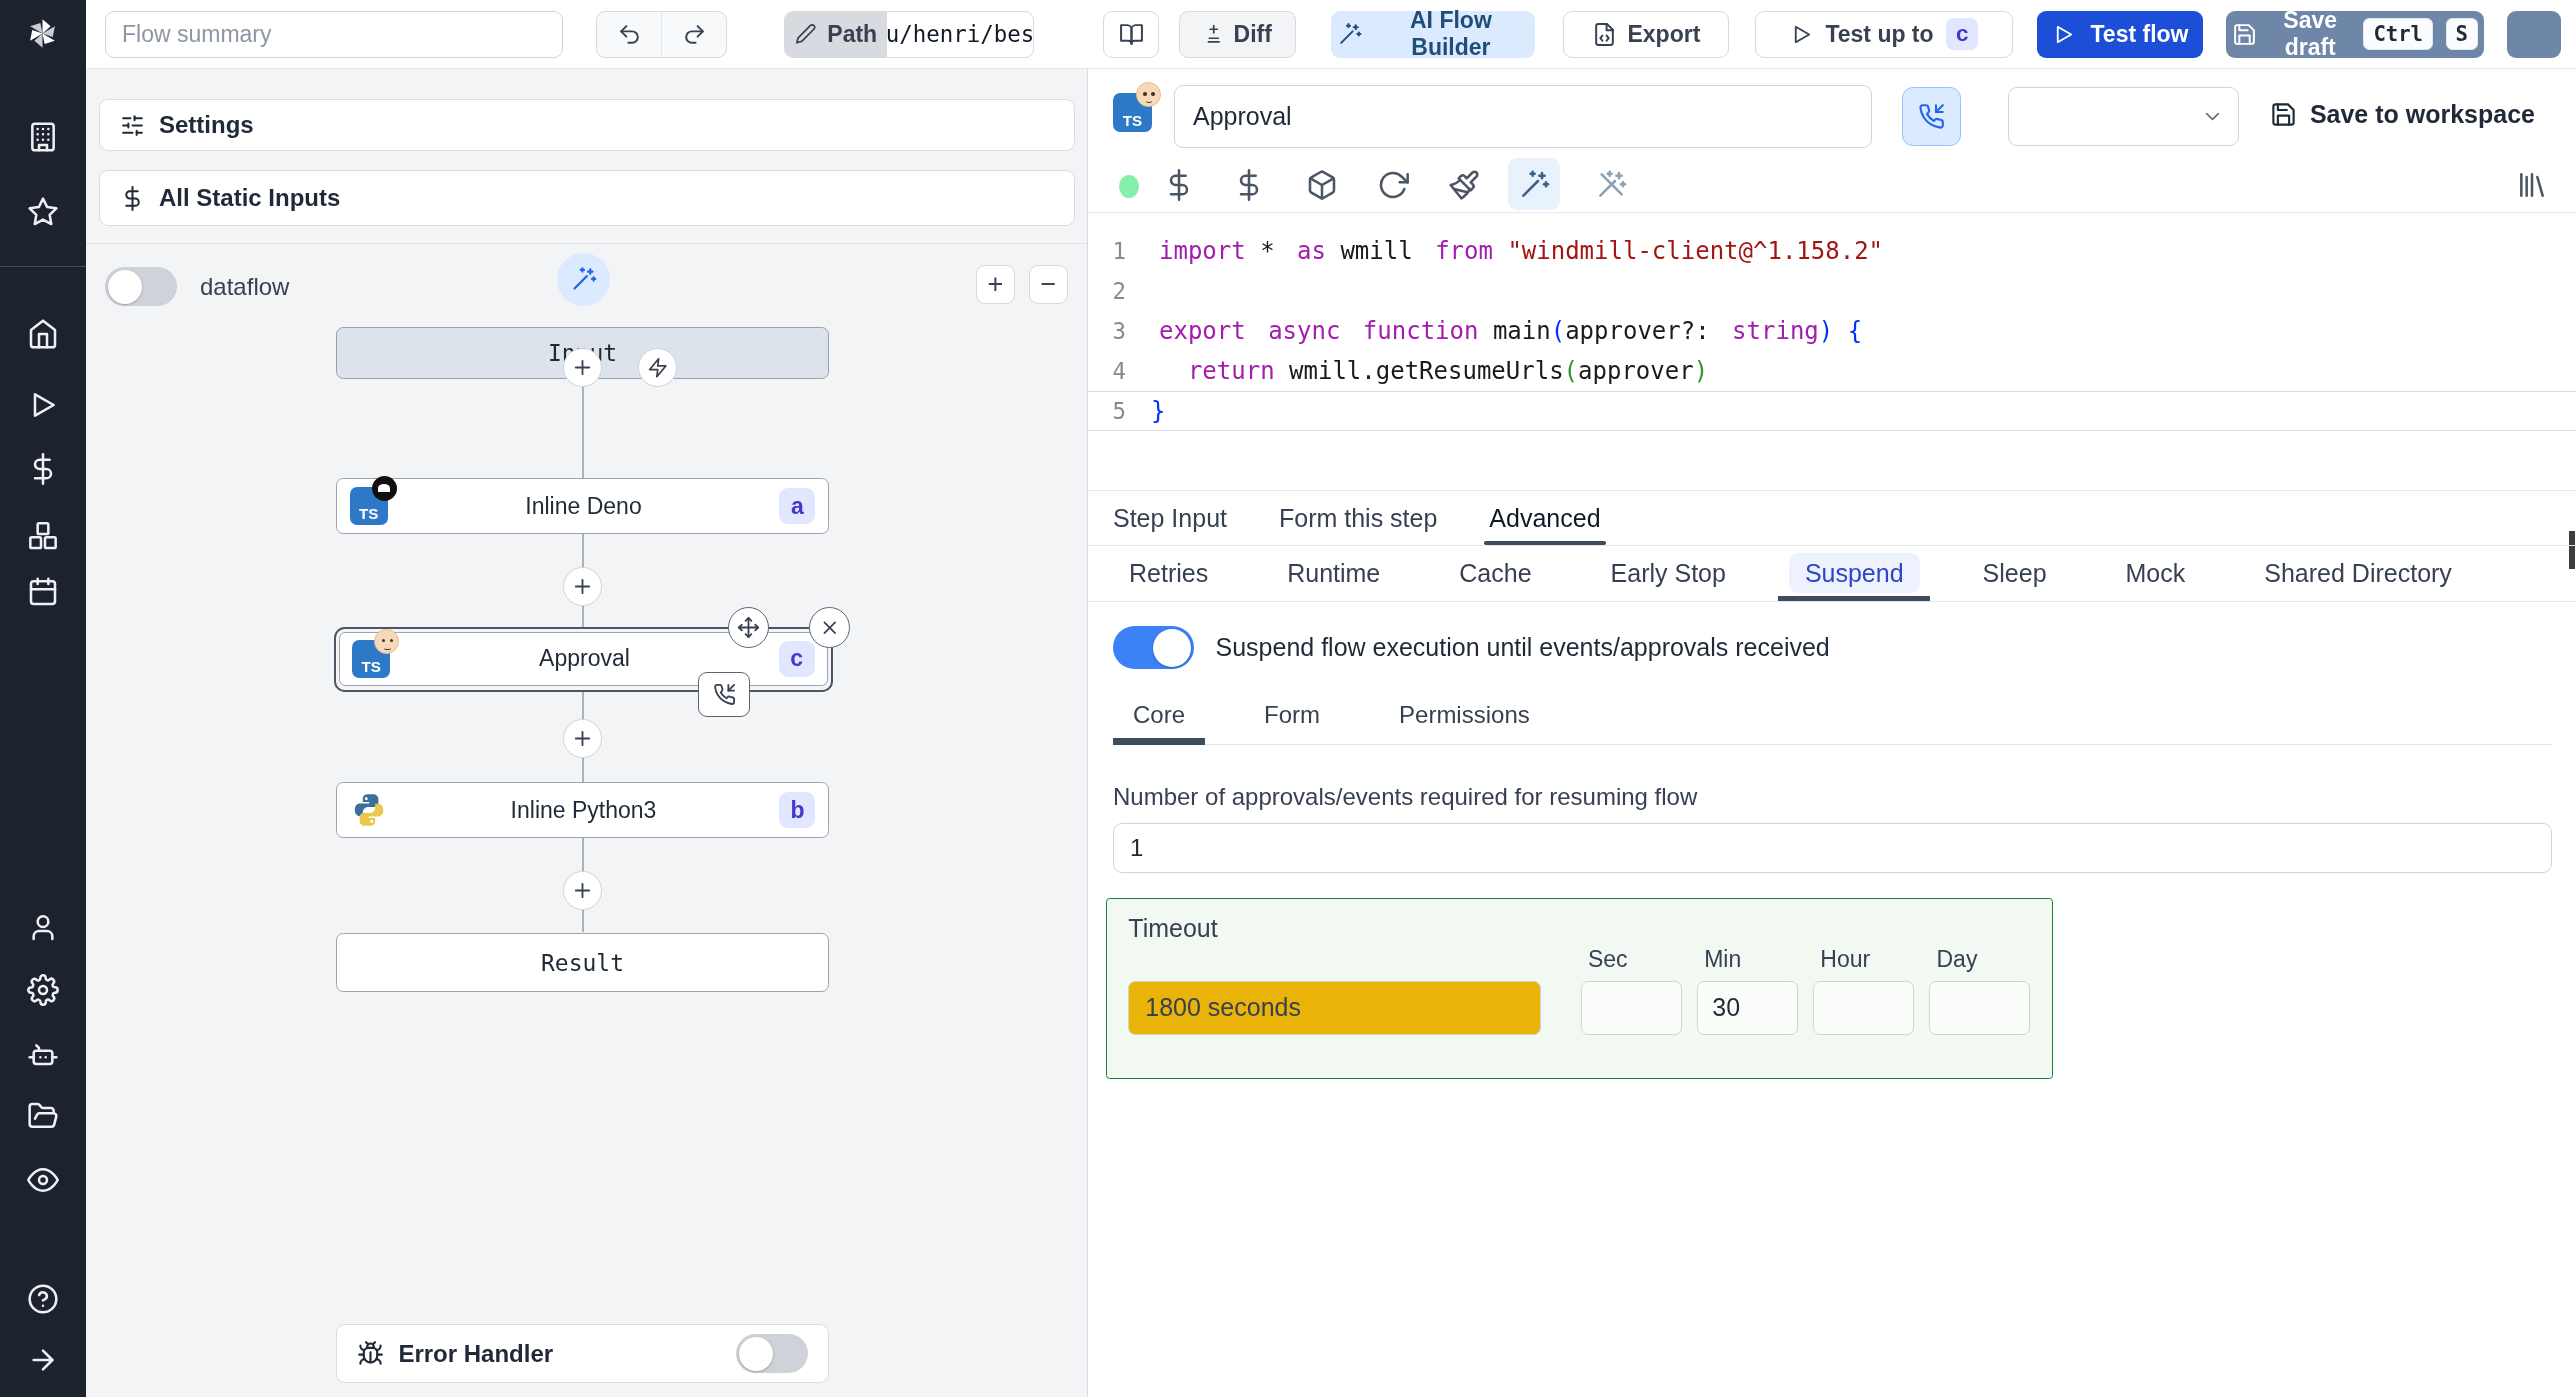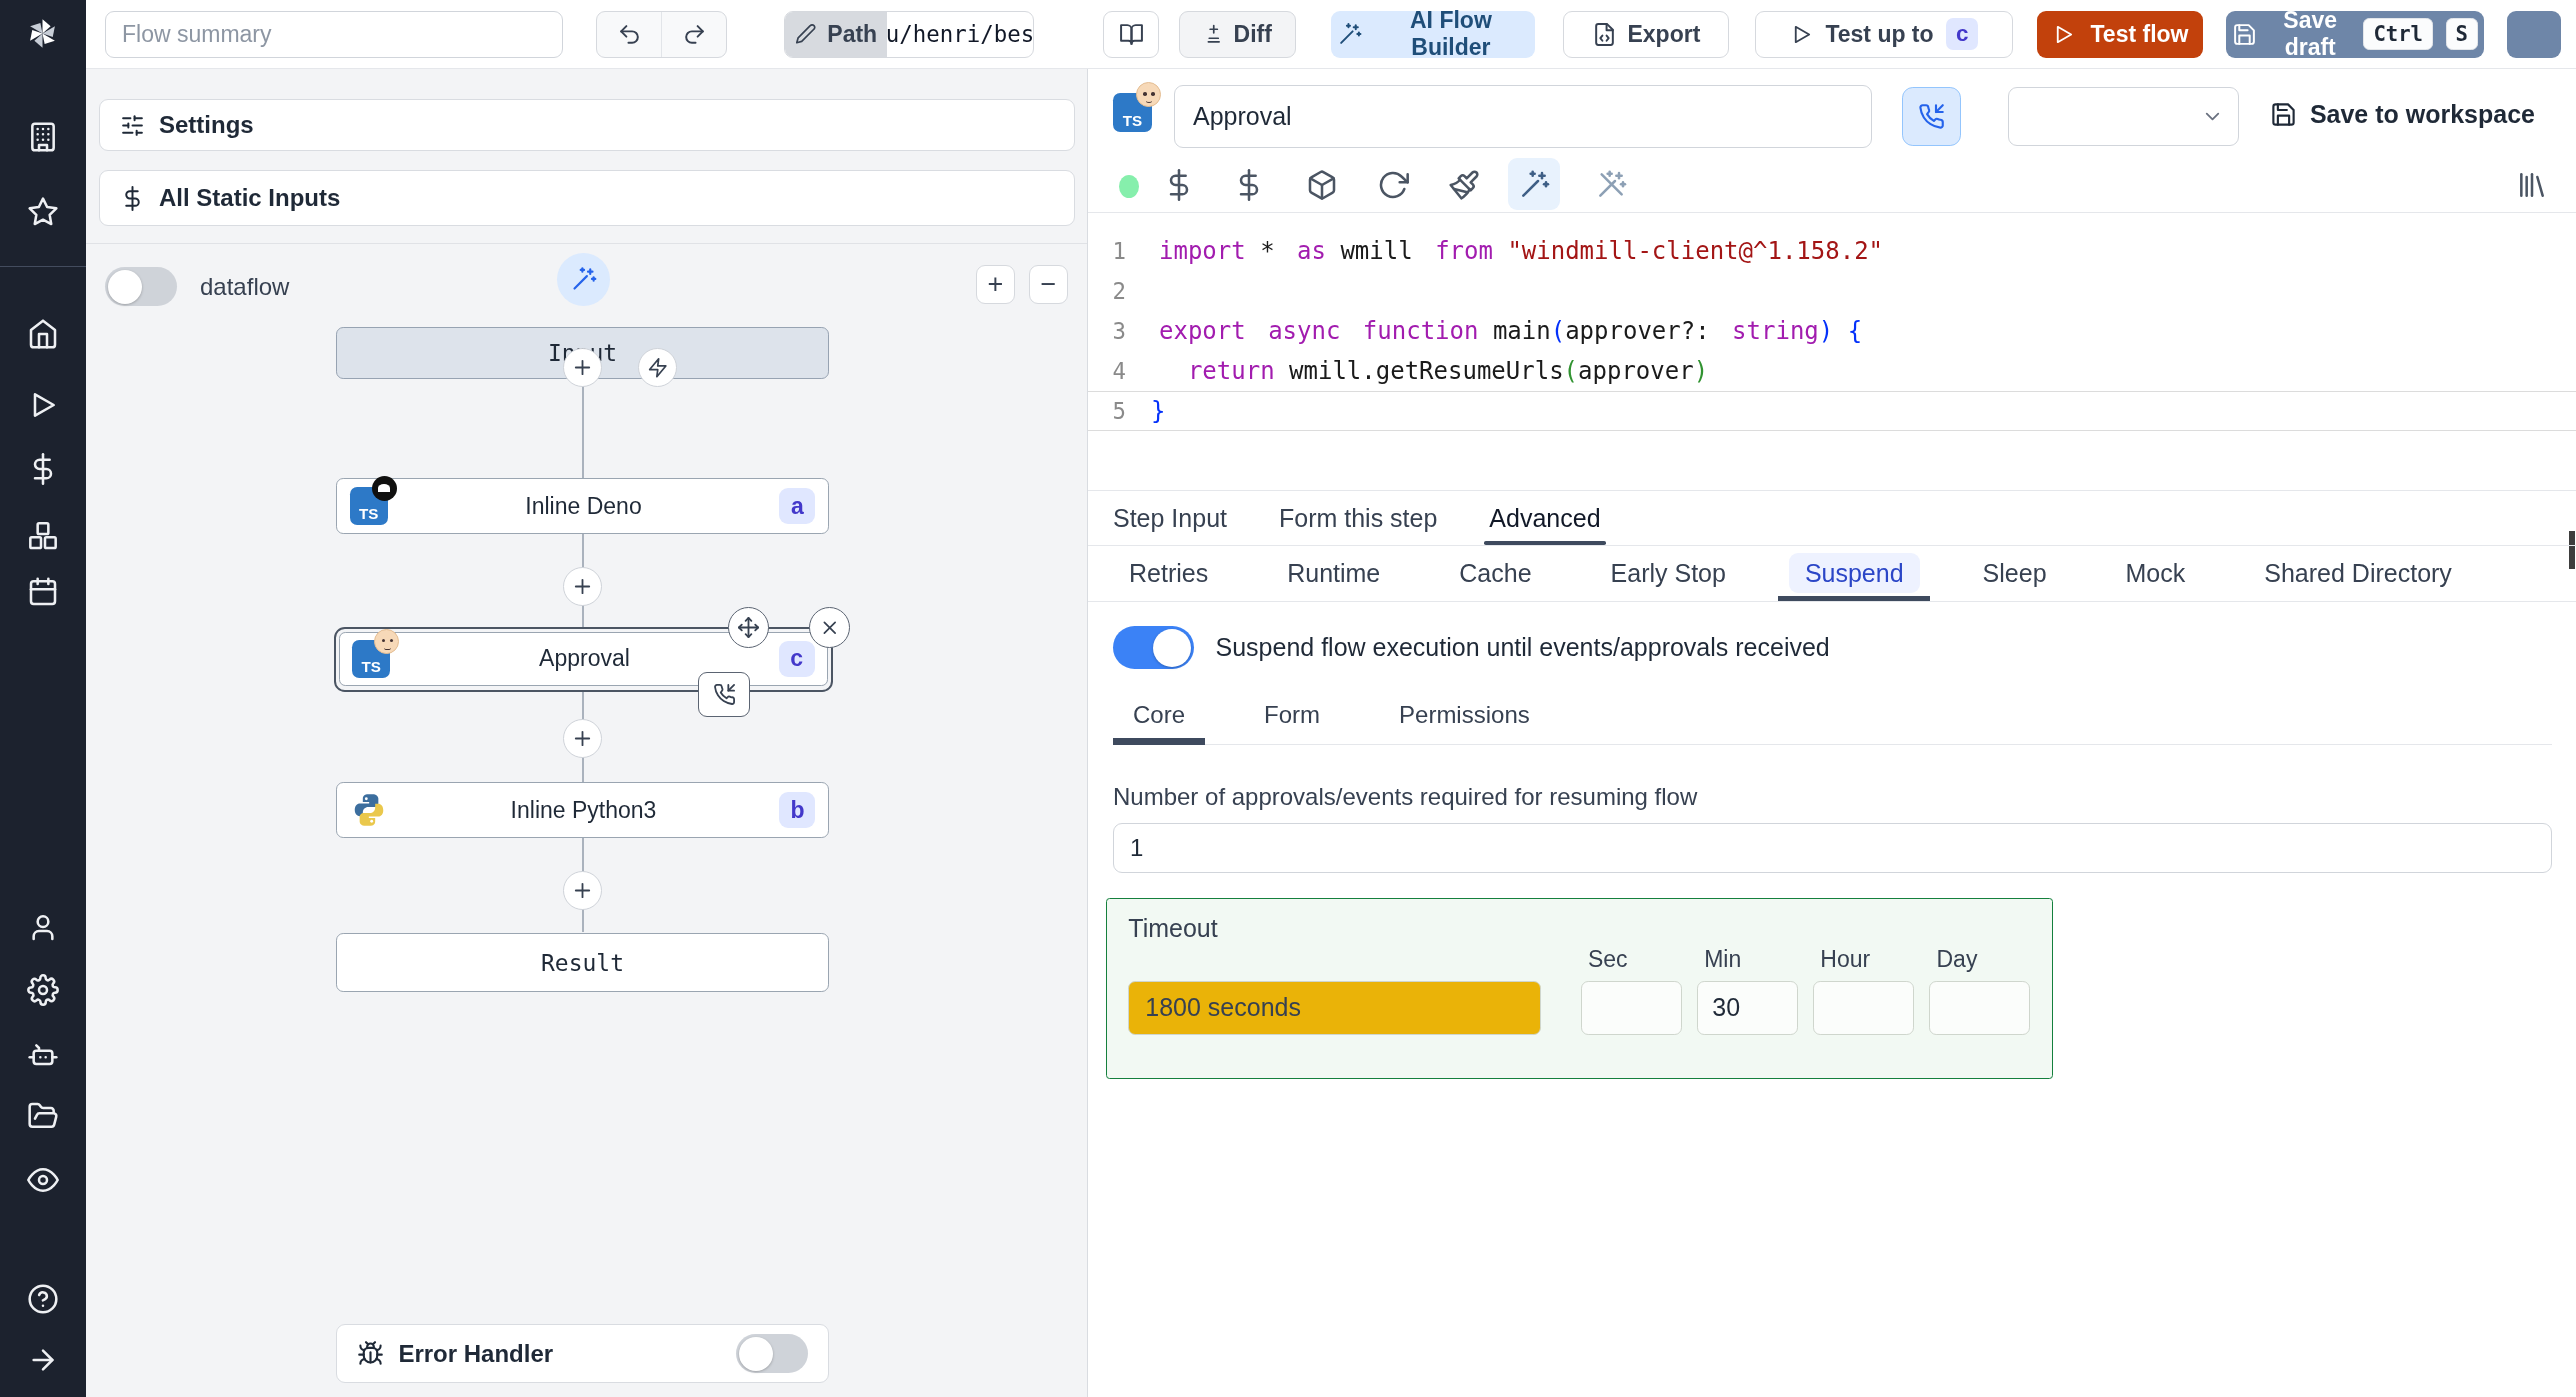--- a/index.html
+++ b/index.html
@@ -31,21 +31,21 @@
   .path-group{width:250px;margin-left:57px;padding:0;overflow:hidden;}
   .path-left{background:#d7dadf;width:104px;gap:11px;font-weight:700;}
   .path-right{width:146px;font-size:22.4px;font-weight:400;color:#111827;}
   .book-btn{width:56px;margin-left:69px;}
   .diff-btn{width:117px;margin-left:20px;background:#f3f4f6;gap:9px;}
   .ai-btn{width:204px;margin-left:35px;background:#dbeafe;border:none;color:#1f4e79;gap:10.8px;}
   .export-btn{width:166px;margin-left:28px;gap:10.8px;}
   .testup-btn{width:258px;margin-left:26px;gap:12.6px;}
   .mini-badge{width:32px;height:32px;border-radius:7.2px;background:#e0e7ff;color:#4338ca;font-weight:700;
       display:flex;align-items:center;justify-content:center;font-size:22.4px;}
-  .testflow-btn{width:166px;margin-left:24px;background:#c2410c;border:none;color:#fff;gap:16px;align-items:center;}
+  .testflow-btn{width:166px;margin-left:24px;background:#1d4ed8;border:none;color:#fff;gap:16px;align-items:center;}
   .save-btn{width:258px;margin-left:23px;background:#6e86a8;border:none;color:#fff;gap:12.6px;}
   .kbd{background:#fbfcfd;border:0.9px solid #e3e6ea;border-radius:6.3px;color:#1f2937;font-size:20.6px;font-weight:600;
       padding:2.7px 9px;font-family:"DejaVu Sans Mono",monospace;}
   .partial-btn{width:54px;margin-left:23px;background:#6e86a8;border:none;}
 
   
   .flow-panel{position:absolute;left:86px;top:69px;width:1001px;height:1328px;background:#f3f4f6;z-index:1;}
   .card{position:absolute;background:#fff;border:0.9px solid #d9dce1;border-radius:9px;display:flex;align-items:center;
         padding:0 20px;box-sizing:border-box;font-size:24px;font-weight:700;color:#1f2937;gap:14.4px;}
   .panel-div{position:absolute;left:0;top:174px;width:1001px;height:0.9px;background:#e0e2e6;}

